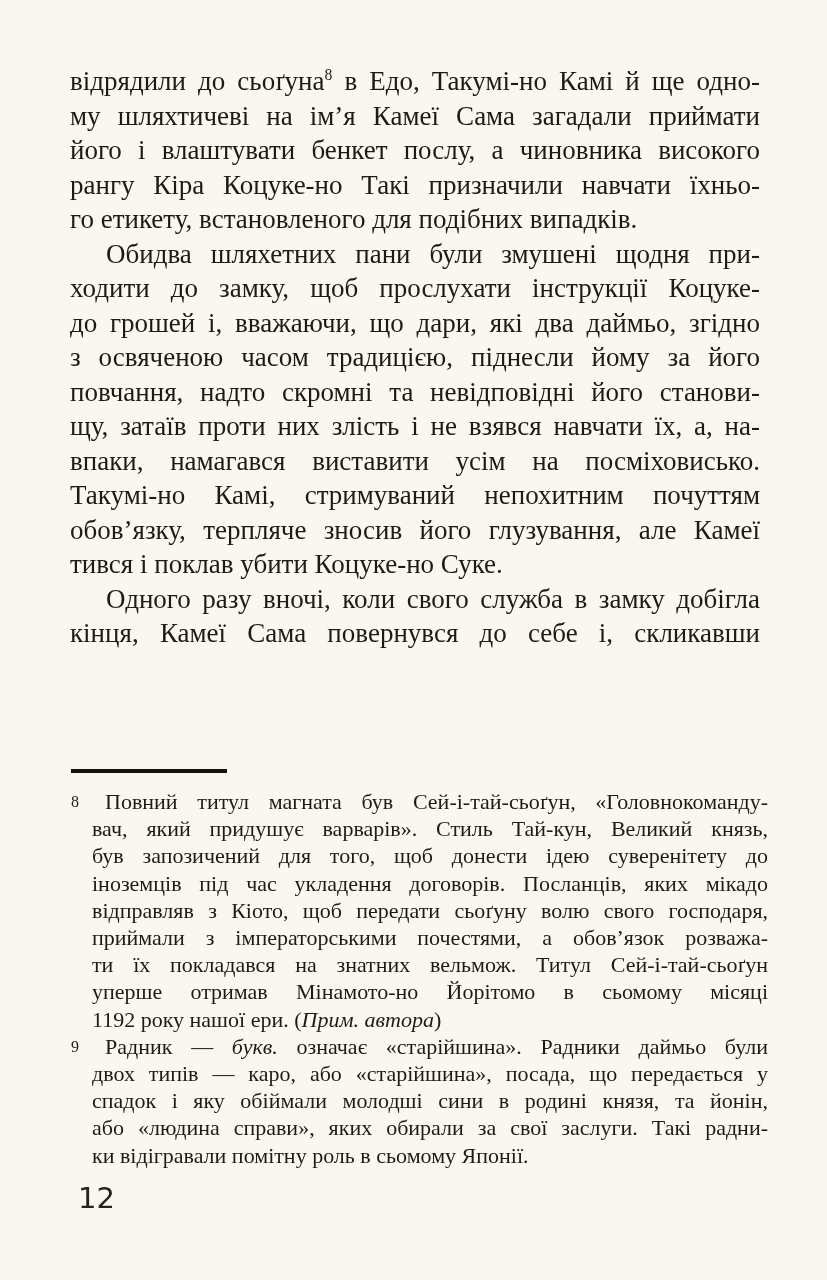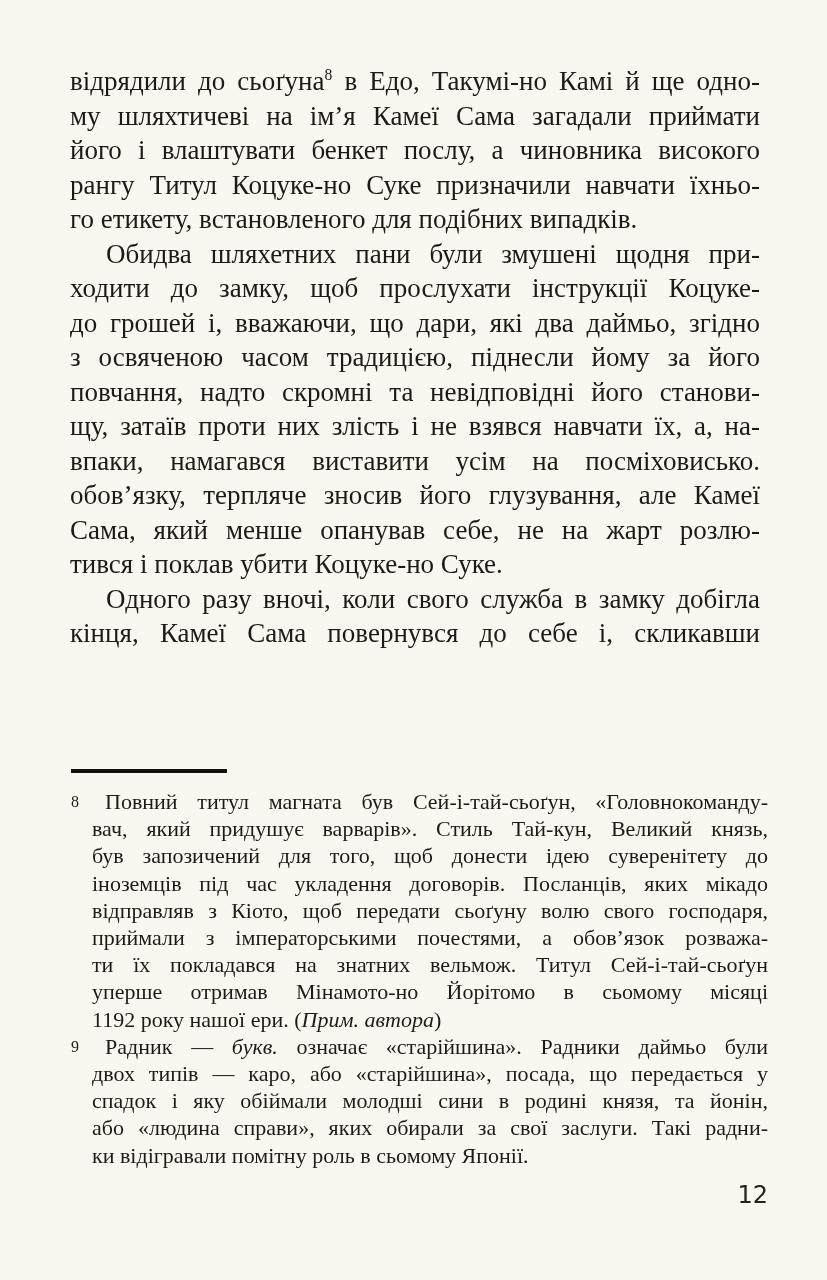--- a/index.html
+++ b/index.html
@@ -54,49 +54,49 @@
     position: absolute;
     left: -21px;
     top: 0px;
     font-size: 16px;
   }
   .page-number {
     position: absolute;
     left: 78px;
     top: 1181px;
     width: 690px;
-    text-align: right;
-    font-size: 24px;
+    text-align: left;
+    font-size: 29px;
     font-family: "DejaVu Sans", sans-serif;
     color: #26221c;
   }
 </style>
 </head>
 <body>
 
 <div class="page">
 
   <div class="main-text">
     <div class="para">
         <div class="line"><span>відрядили до сьоґуна</span><span class="sup">8</span><span> в Едо, Такумі-но Камі й ще одно-</span></div>
         <div class="line"><span>му шляхтичеві на ім’я Камеї Сама загадали приймати</span></div>
         <div class="line"><span>його і влаштувати бенкет послу, а чиновника високого</span></div>
-        <div class="line"><span>рангу Титул Коцуке-но Суке призначили навчати їхньо-</span></div>
+        <div class="line"><span>рангу Кіра Коцуке-но Такі призначили навчати їхньо-</span></div>
         <div class="line last"><span>го етикету, встановленого для подібних випадків.</span></div>
       </div>
     <div class="para indent">
         <div class="line"><span>Обидва шляхетних пани були змушені щодня при-</span></div>
         <div class="line"><span>ходити до замку, щоб прослухати інструкції Коцуке-</span></div>
         <div class="line"><span>до грошей і, вважаючи, що дари, які два даймьо, згідно</span></div>
         <div class="line"><span>з освяченою часом традицією, піднесли йому за його</span></div>
         <div class="line"><span>повчання, надто скромні та невідповідні його станови-</span></div>
         <div class="line"><span>щу, затаїв проти них злість і не взявся навчати їх, а, на-</span></div>
         <div class="line"><span>впаки, намагався виставити усім на посміховисько.</span></div>
+        <div class="line"><span>Такумі-но Камі, стримуваний непохитним почуттям</span></div>
         <div class="line"><span>обов’язку, терпляче зносив його глузування, але Камеї</span></div>
-        <div class="line"><span>Сама, який менше опанував себе, не на жарт розлю-</span></div>
         <div class="line last"><span>тився і поклав убити Коцуке-но Суке.</span></div>
       </div>
     <div class="para indent">
         <div class="line"><span>Одного разу вночі, коли свого служба в замку добігла</span></div>
         <div class="line"><span>кінця, Камеї Сама повернувся до себе і, скликавши</span></div>
       </div>
   </div>
 
   <div class="fn-rule"></div>
 

